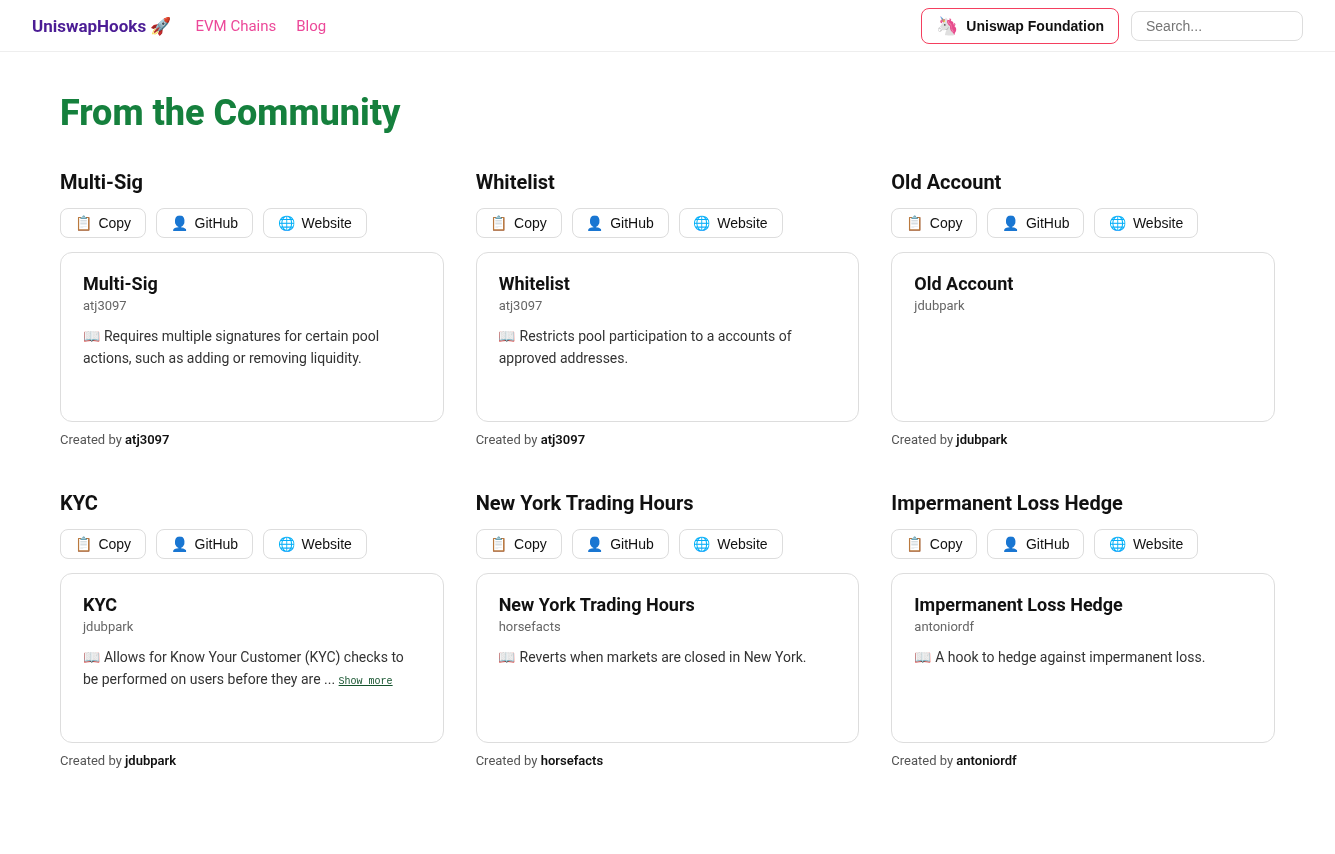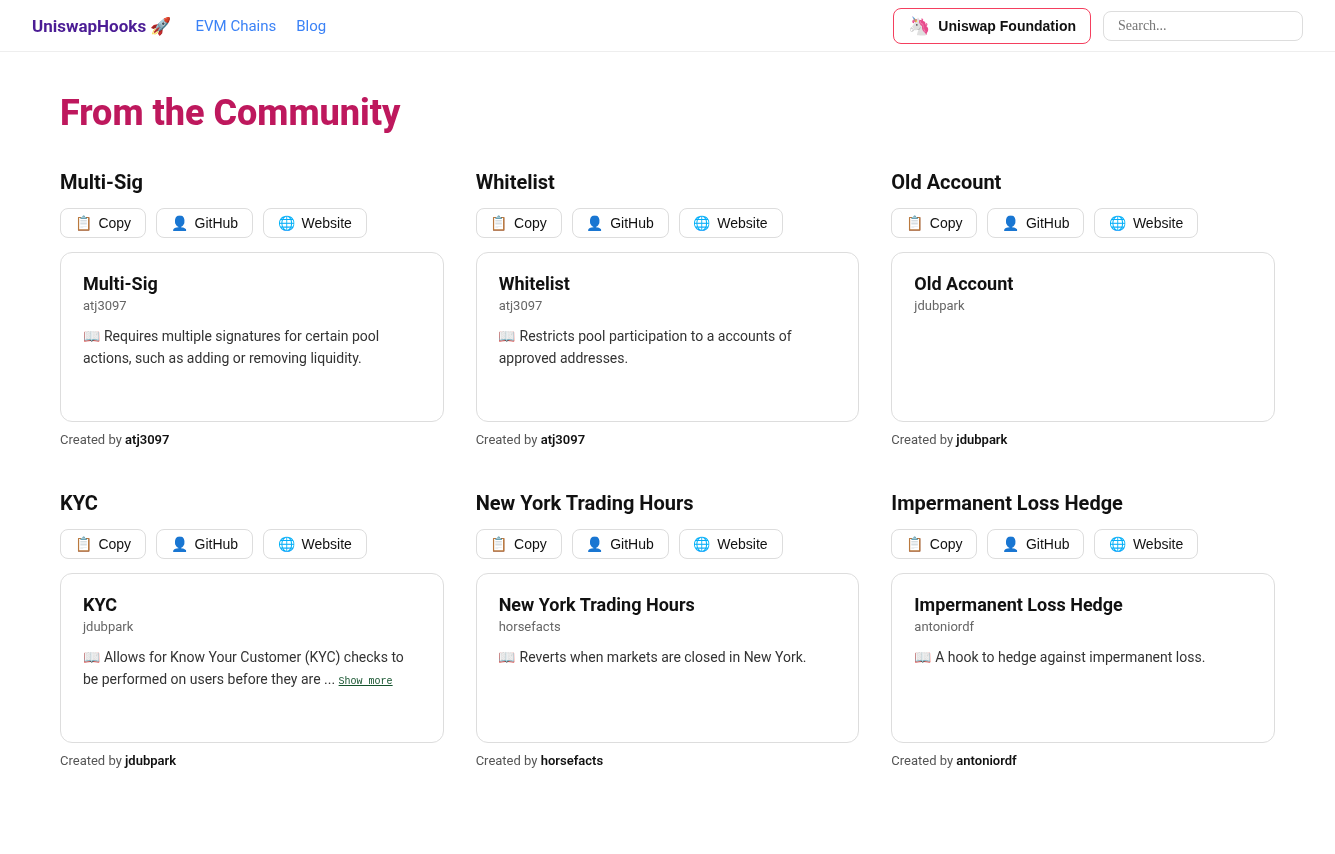--- a/index.html
+++ b/index.html
@@ -23,21 +23,21 @@
       font-size: 17px;
       margin-right: 24px;
       color: #4c1d95;
       text-decoration: none;
     }
     .nav-links {
       display: flex;
       gap: 20px;
     }
     .nav-link {
-      color: #3b82f6;
+      color: #ec4899;
       text-decoration: none;
       font-size: 15px;
     }
     .nav-right {
       margin-left: auto;
       display: flex;
       align-items: center;
       gap: 12px;
     }
     .nav-brand-btn {
@@ -51,35 +51,34 @@
       font-size: 14px;
       color: #111;
       background: #fff;
       cursor: pointer;
     }
     .search-bar {
       border: 1.5px solid #ddd;
       border-radius: 8px;
       padding: 6px 14px;
       font-size: 14px;
-      width: 200px;
+      width: 172px;
       color: #999;
       outline: none;
-      font-family: Liberation Serif, serif;
     }
     
     main {
       padding: 40px 60px;
       max-width: 1335px;
     }
     .page-title {
       font-size: 36px;
       font-weight: 800;
       margin-bottom: 36px;
-      color: #be185d;
+      color: #15803d;
     }
     
     .grid {
       display: grid;
       grid-template-columns: repeat(3, 1fr);
       gap: 44px 32px;
     }
     .hook-section {}
     .hook-section-title {
       font-size: 20px;

